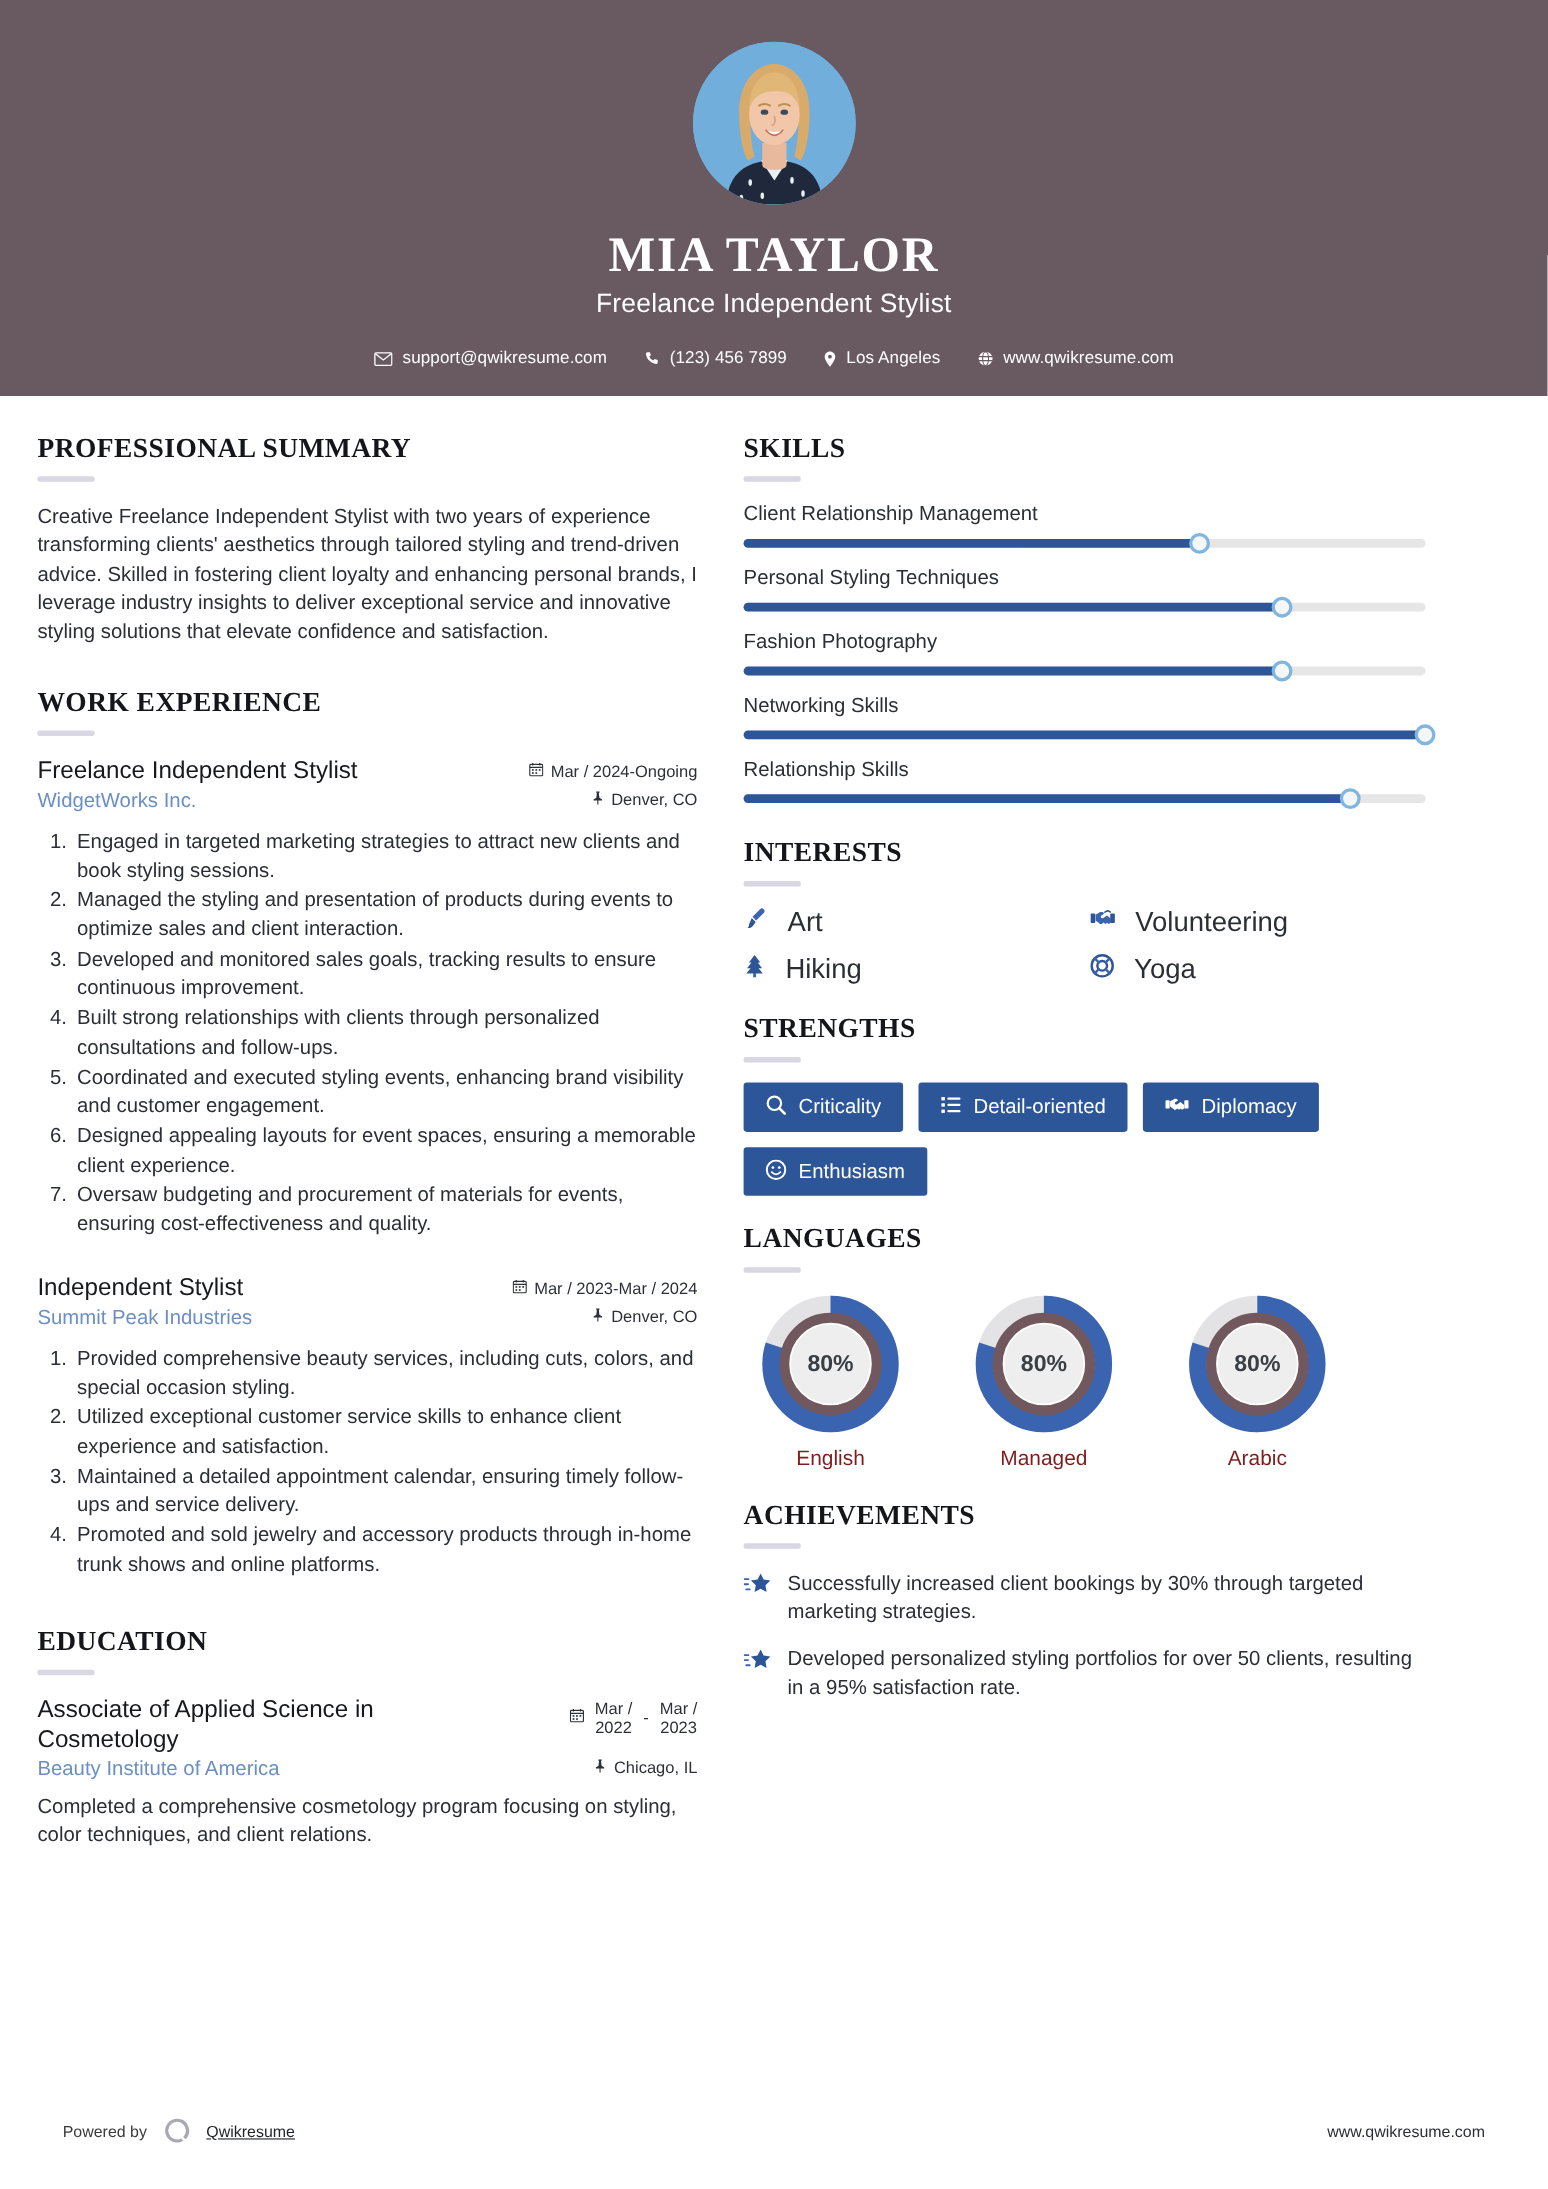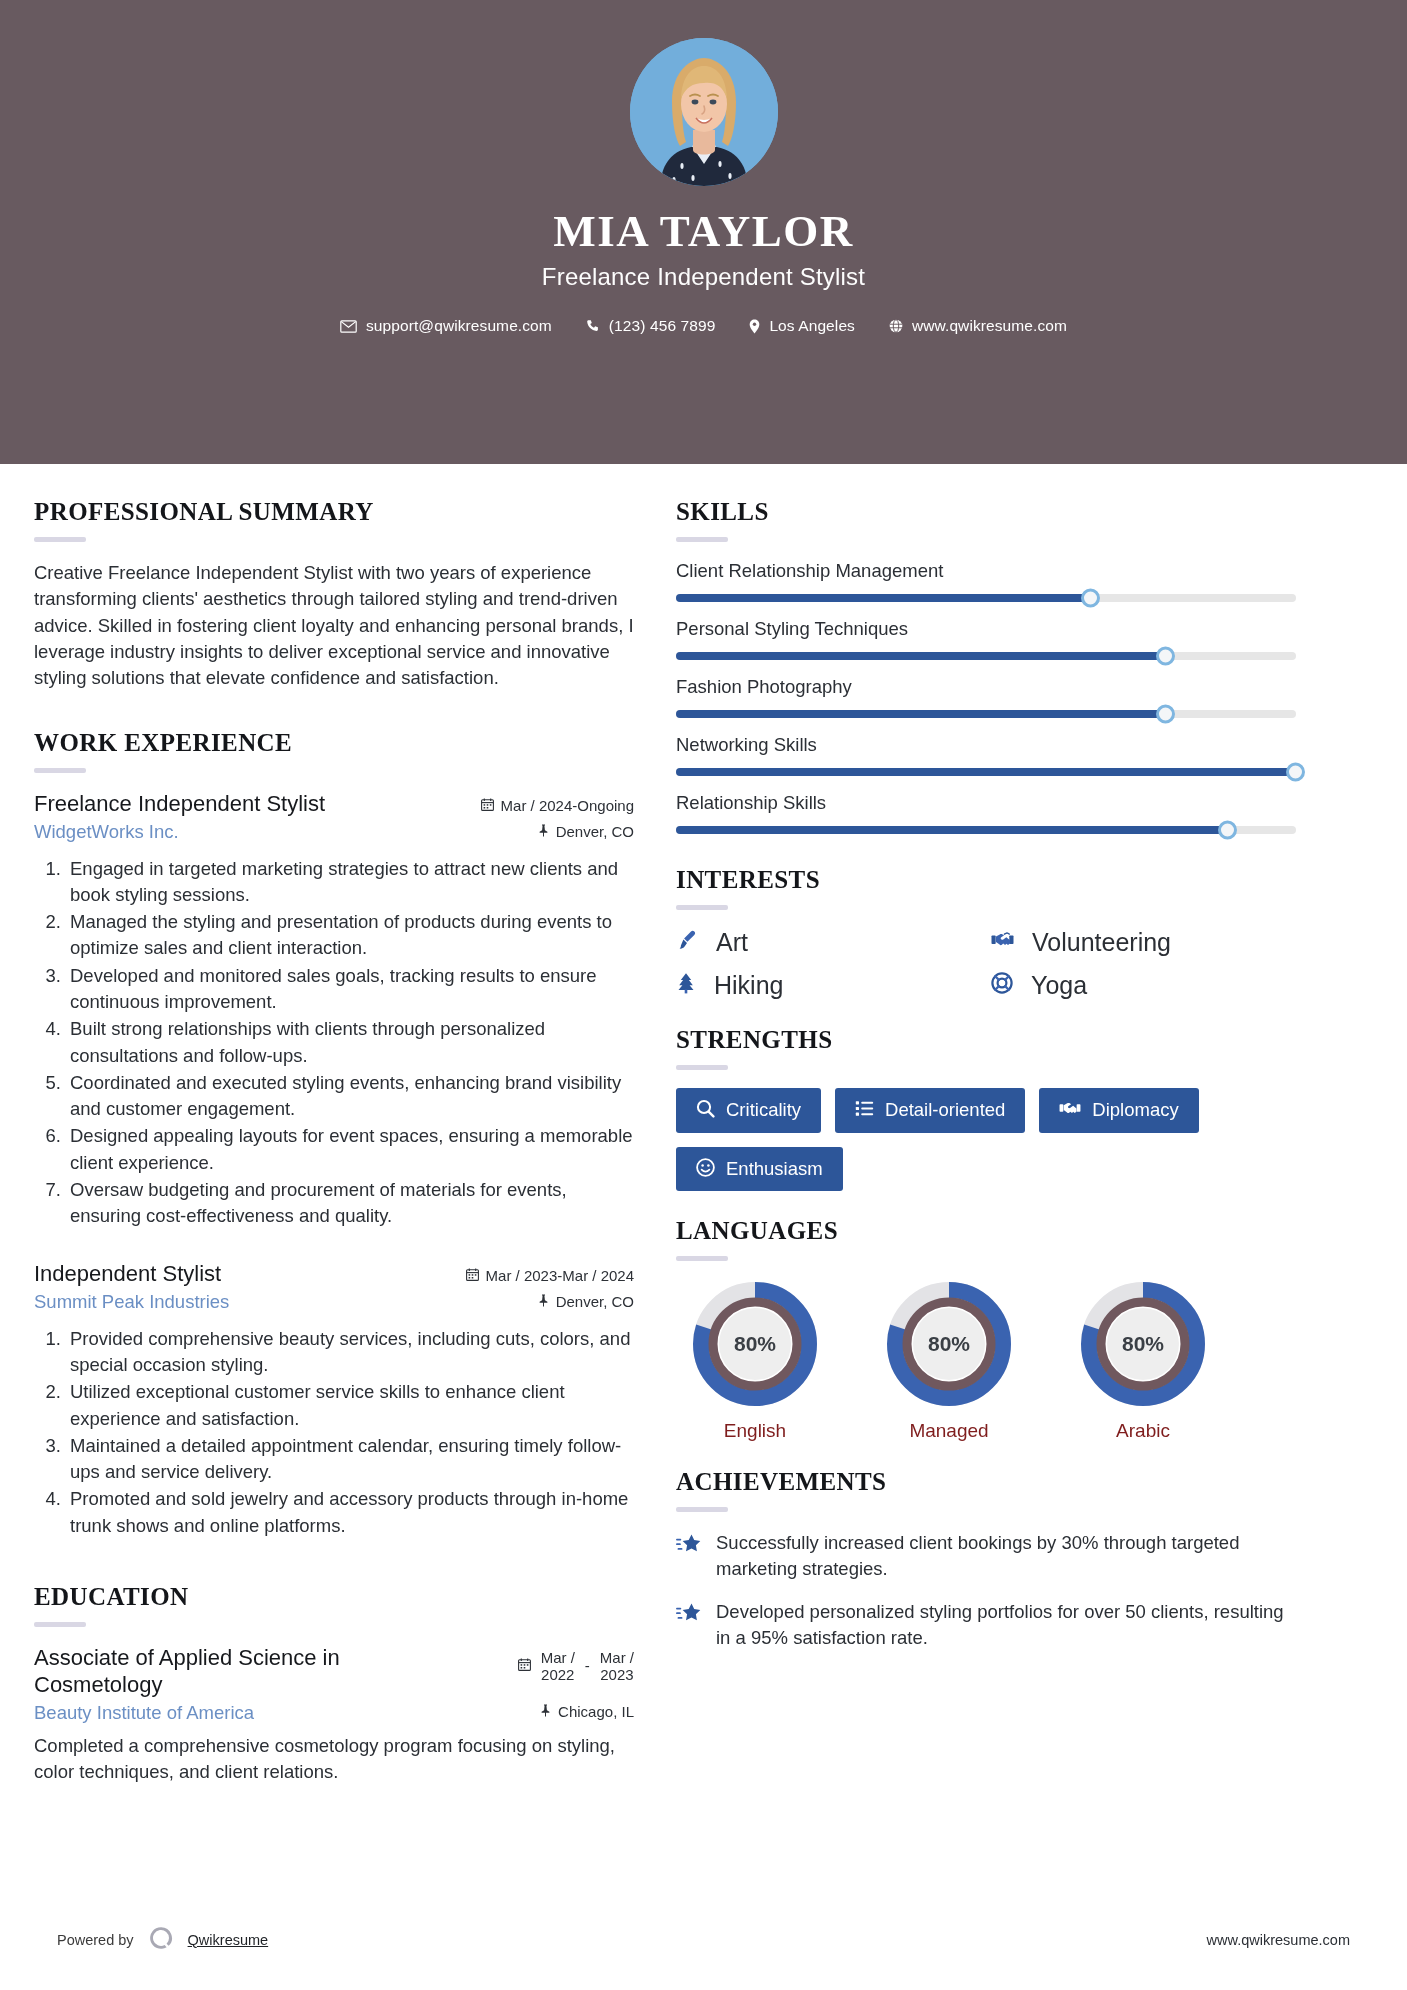--- a/index.html
+++ b/index.html
@@ -10,21 +10,21 @@
     color: #1f2226;
     width: 1407px;
     height: 1990px;
     overflow: hidden;
   }
   .page { width: 1407px; height: 1990px; position: relative; background:#fff; }
 
   
   .header {
     background: #685a60;
-    height: 464px;
+    height: 360px;
     padding-top: 38px;
     text-align: center;
     color: #ffffff;
   }
   .avatar-wrap {
     width: 148px; height: 148px;
     margin: 0 auto 22px auto;
     border-radius: 50%;
     overflow: hidden;
     background: #72aedb;
@@ -125,21 +125,21 @@
   .meta-line.two-dates { gap: 10px; }
   .date-stack {
     display: inline-block;
     text-align: center;
     line-height: 1.16;
     font-size: 15px;
   }
   .entry-sub {
     display: flex;
     justify-content: space-between;
-    align-items: center;
+    align-items: flex-start;
     margin-top: 3px;
   }
   .entry-company {
     font-size: 18.5px;
     color: #6b8fc4;
   }
   ol.bullets {
     margin: 12px 0 0 0;
     padding-left: 32px;
     font-size: 18.5px;

